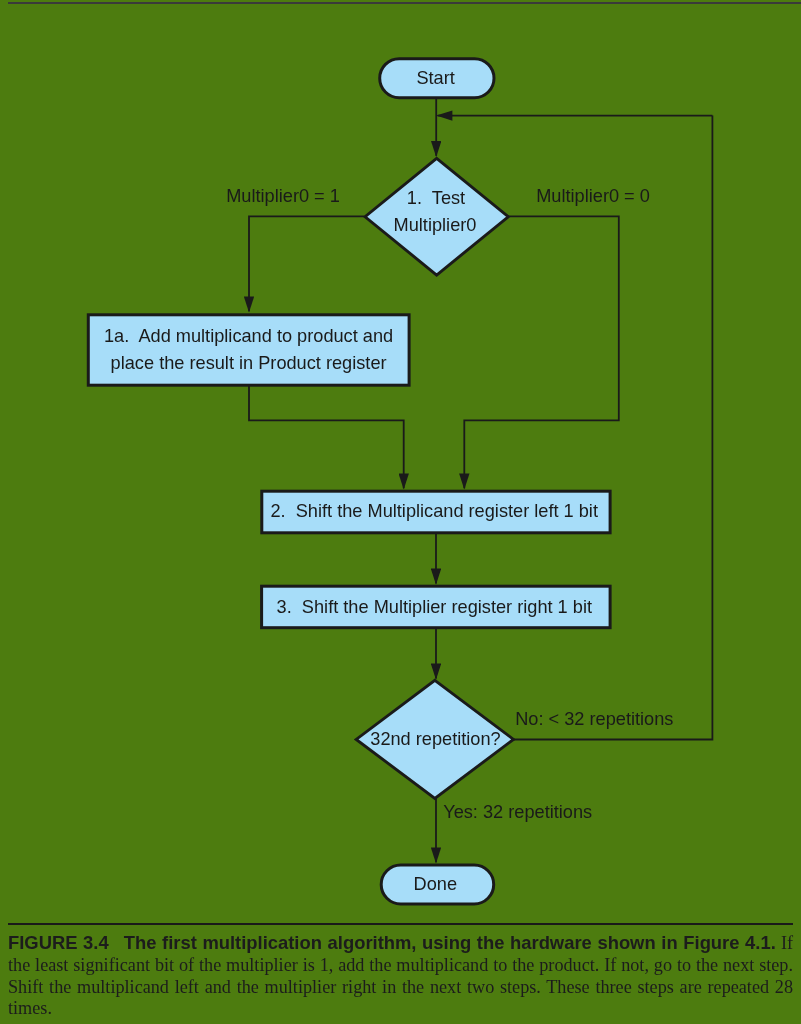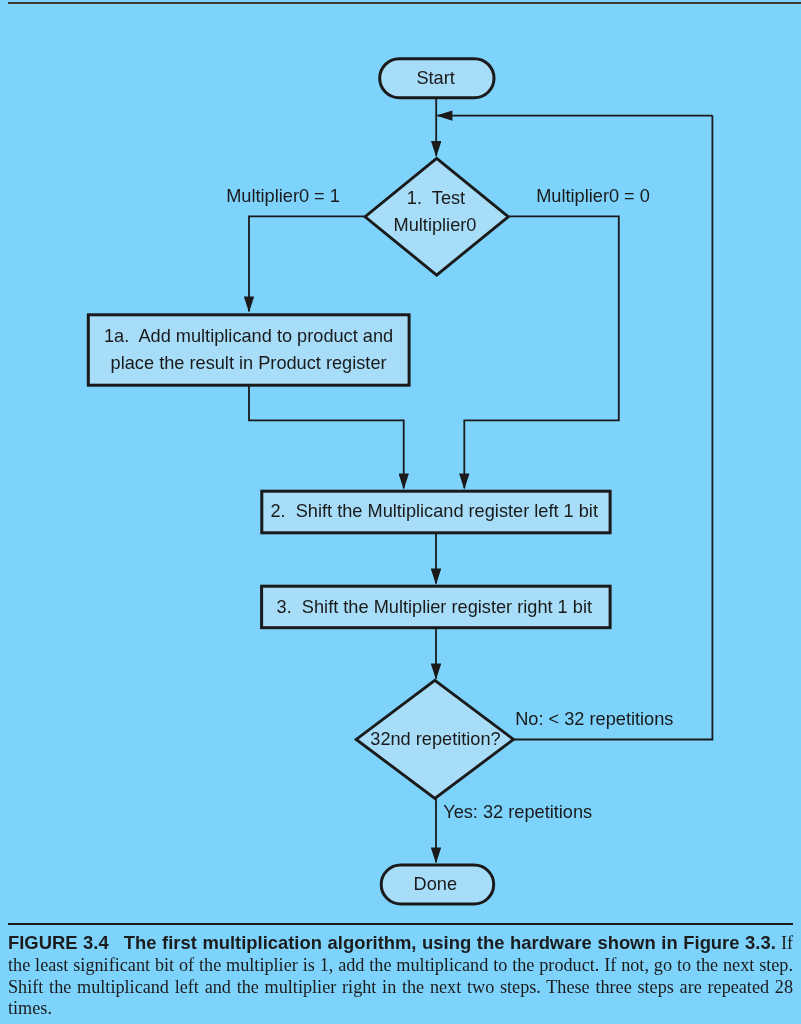--- a/index.html
+++ b/index.html
@@ -1,17 +1,17 @@
 <!DOCTYPE html>
 <html><head>
 <meta charset="utf-8">
 <style>
   html,body{margin:0;padding:0;background:#ffffff;}
   body{width:801px;height:1024px;overflow:hidden;font-family:"Liberation Sans",sans-serif;}
-  #page{position:relative;width:801px;height:1024px;background:#7dd3fc;}
+  #page{position:relative;width:801px;height:1024px;background:#4d7c0f;}
   #flow{position:absolute;left:0;top:0;width:801px;height:915px;}
   .caption{position:absolute;left:8px;top:923px;width:785px;}
   .rule{width:785px;height:2px;background:#1a1a1a;}
   .top-rule{position:absolute;left:7.5px;top:2px;width:793.5px;height:2px;background:#3a3a3a;}
   .cap-text{font-family:"Liberation Serif",serif;font-size:18.2px;line-height:21.8px;color:#1c1c1c;text-align:justify;text-justify:inter-word;margin-top:5px;}
   .cap-gap{display:inline-block;width:15px;}
   .cap-head{font-family:"Liberation Sans",sans-serif;font-weight:bold;font-size:18.4px;letter-spacing:0px;margin-top:19px;}
 </style>
 </head>
 <body>
@@ -56,17 +56,17 @@
       <text xml:space="preserve" x="435.3" y="889.8" text-anchor="middle">Done</text>
       <text xml:space="preserve" x="226.2" y="202.2">Multiplier0 = 1</text>
       <text xml:space="preserve" x="536.2" y="202.2">Multiplier0 = 0</text>
       <text xml:space="preserve" x="515.2" y="725.4">No: &lt; 32 repetitions</text>
       <text xml:space="preserve" x="443.2" y="817.5">Yes: 32 repetitions</text>
     </g>
   </svg>
   <div class="caption">
     <div class="rule"></div>
     <div class="cap-text">
-      <span class="cap-head">FIGURE 3.4</span><span class="cap-head cap-gap"></span><span class="cap-head">The first multiplication algorithm, using the hardware shown in Figure 3.3.</span>
+      <span class="cap-head">FIGURE 3.4</span><span class="cap-head cap-gap"></span><span class="cap-head">The first multiplication algorithm, using the hardware shown in Figure 4.1.</span>
       <span>If the least significant bit of the multiplier is 1, add the multiplicand to the product. If not, go to the next step. Shift the multiplicand left and the multiplier right in the next two steps. These three steps are repeated 28 times.</span>
     </div>
   </div>
 </div>
 
 </body></html>

